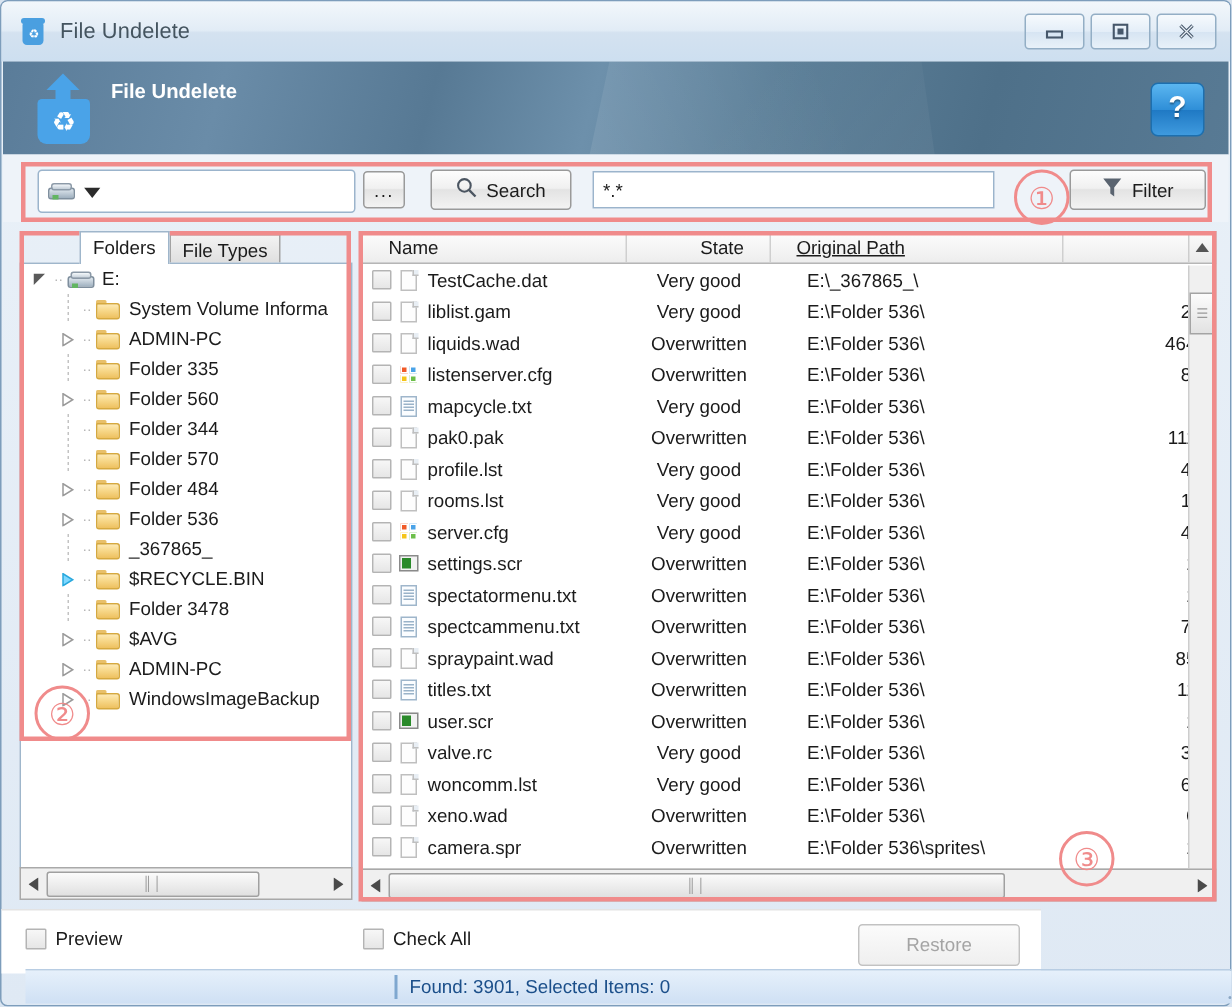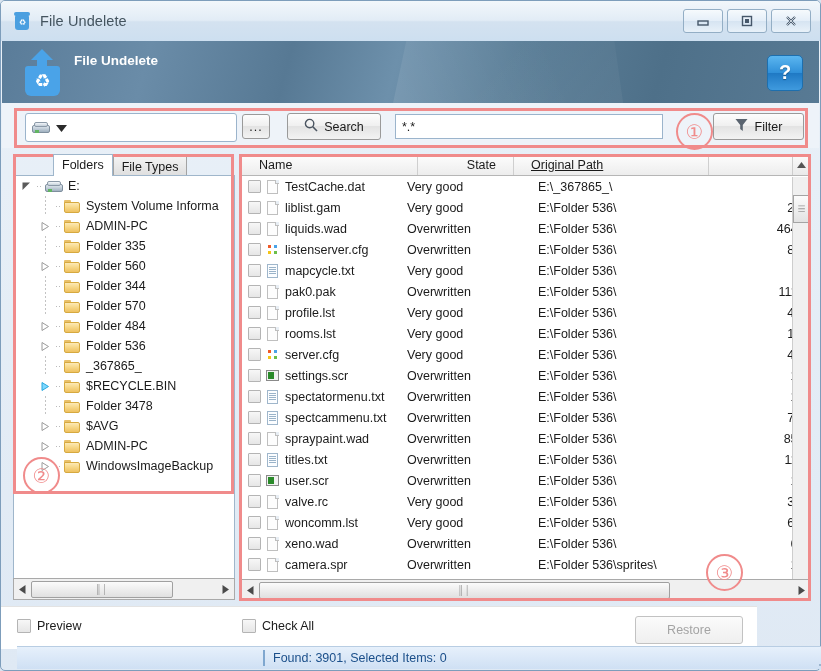--- a/index.html
+++ b/index.html
@@ -193,41 +193,41 @@
   .ficon.blank .fold{position:absolute;right:1px;top:1px;width:4px;height:4px;background:#e8eef4;border-left:1px solid #bfbfbf;border-bottom:1px solid #bfbfbf;box-sizing:border-box;}
   .ficon.txt .pg{position:absolute;left:1px;top:1px;width:11px;height:14px;background:#fbfdff;border:1px solid #9fb6cb;box-sizing:border-box;}
   .ficon.txt .ln{position:absolute;left:3px;width:7px;height:1px;background:#9ab3c9;}
   .ficon.cfg .q1{position:absolute;left:1px;top:2px;width:5px;height:5px;background:#f05a28;border:1px solid #fff;box-sizing:border-box;}
   .ficon.cfg .q2{position:absolute;left:7px;top:2px;width:5px;height:5px;background:#4aa3e8;border:1px solid #fff;box-sizing:border-box;}
   .ficon.cfg .q3{position:absolute;left:1px;top:8px;width:5px;height:5px;background:#f5c518;border:1px solid #fff;box-sizing:border-box;}
   .ficon.cfg .q4{position:absolute;left:7px;top:8px;width:5px;height:5px;background:#6cbf4a;border:1px solid #fff;box-sizing:border-box;}
   .ficon.scr .bx{position:absolute;left:0px;top:2px;width:13px;height:11px;background:#f2f2f2;border:1px solid #8a8a8a;box-sizing:border-box;}
   .ficon.scr .gr{position:absolute;left:2px;top:4px;width:6px;height:7px;background:#2a8a2a;}
   .c-name{flex:1;overflow:hidden;}
-  .c-state{width:118px;text-align:left;padding-right:7px;flex:none;overflow:hidden;}
+  .c-state{width:118px;text-align:center;padding-right:7px;flex:none;overflow:hidden;}
   .c-path{width:148px;padding-left:6px;flex:none;overflow:hidden;}
   .c-size{flex:1;text-align:right;padding-right:2px;overflow:hidden;}
 
   .vscroll{
     position:absolute;right:1px;top:1px;width:17px;height:424px;
     background:#f0f0f0;border-left:1px solid #cdcdcd;box-sizing:border-box;
   }
   .vs-thumb{
     position:absolute;left:0;top:18px;width:17px;height:28px;
     background:linear-gradient(180deg,#fcfcfc,#e2e2e2);border:1px solid #a4a4a4;
     box-sizing:border-box;display:flex;align-items:center;justify-content:center;
     color:#9a9a9a;font-size:9px;
   }
   .rhscroll{
     position:absolute;left:0;top:425px;width:570px;height:22px;
     background:#f0f0f0;border:1px solid #a9a9a9;box-sizing:border-box;display:flex;align-items:center;
   }
 
   
-  .bottom{position:absolute;left:0;top:605px;width:756px;height:42px;background:#fff;border-top:1px solid #e3e3e3;}
+  .bottom{position:absolute;left:0;top:605px;width:693px;height:42px;background:#fff;border-top:1px solid #e3e3e3;}
   .chk-wrap{position:absolute;display:flex;align-items:center;gap:6px;font-size:12.5px;color:#1b1b1b;}
   .cbig{
     width:14px;height:14px;background:linear-gradient(180deg,#f7f7f7,#e6e6e6);
     border:1px solid #b4b4b4;box-sizing:border-box;border-radius:1px;
   }
   .restore{
     position:absolute;right:14px;top:9px;width:106px;height:26px;
     background:linear-gradient(180deg,#fbfbfb,#efefef);
     border:1px solid #c2c2c2;border-radius:3px;color:#a4a4a4;
     display:flex;align-items:center;justify-content:center;font-size:12.5px;

